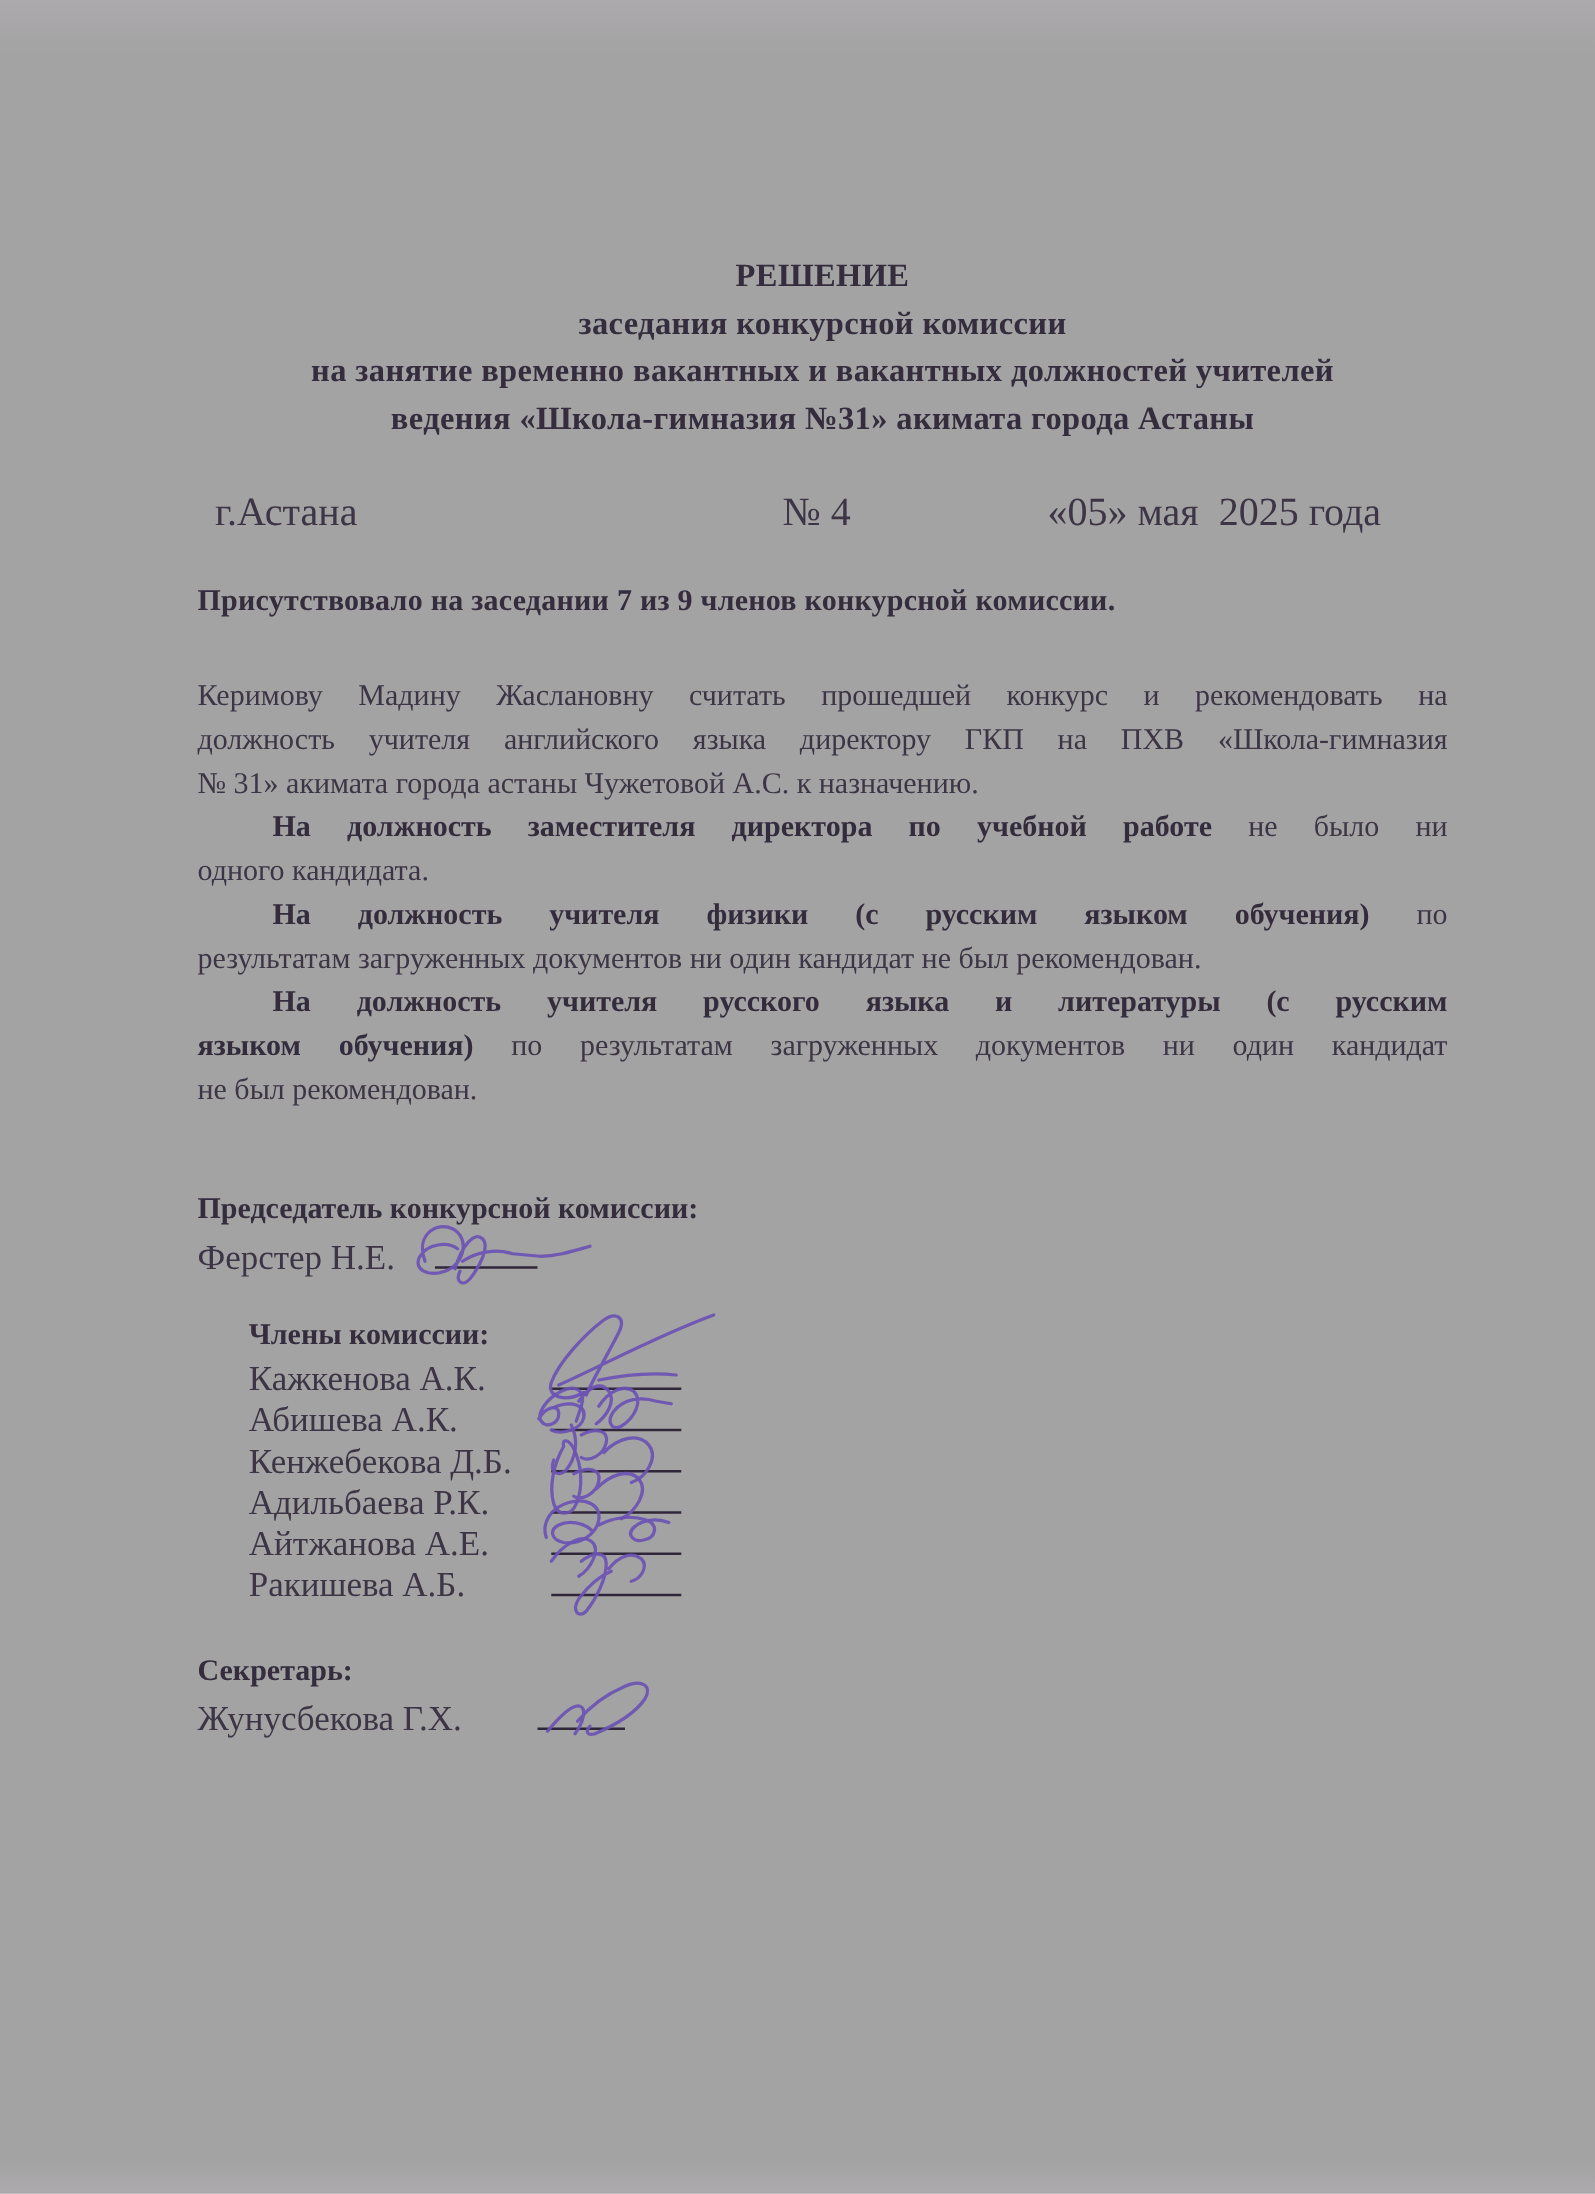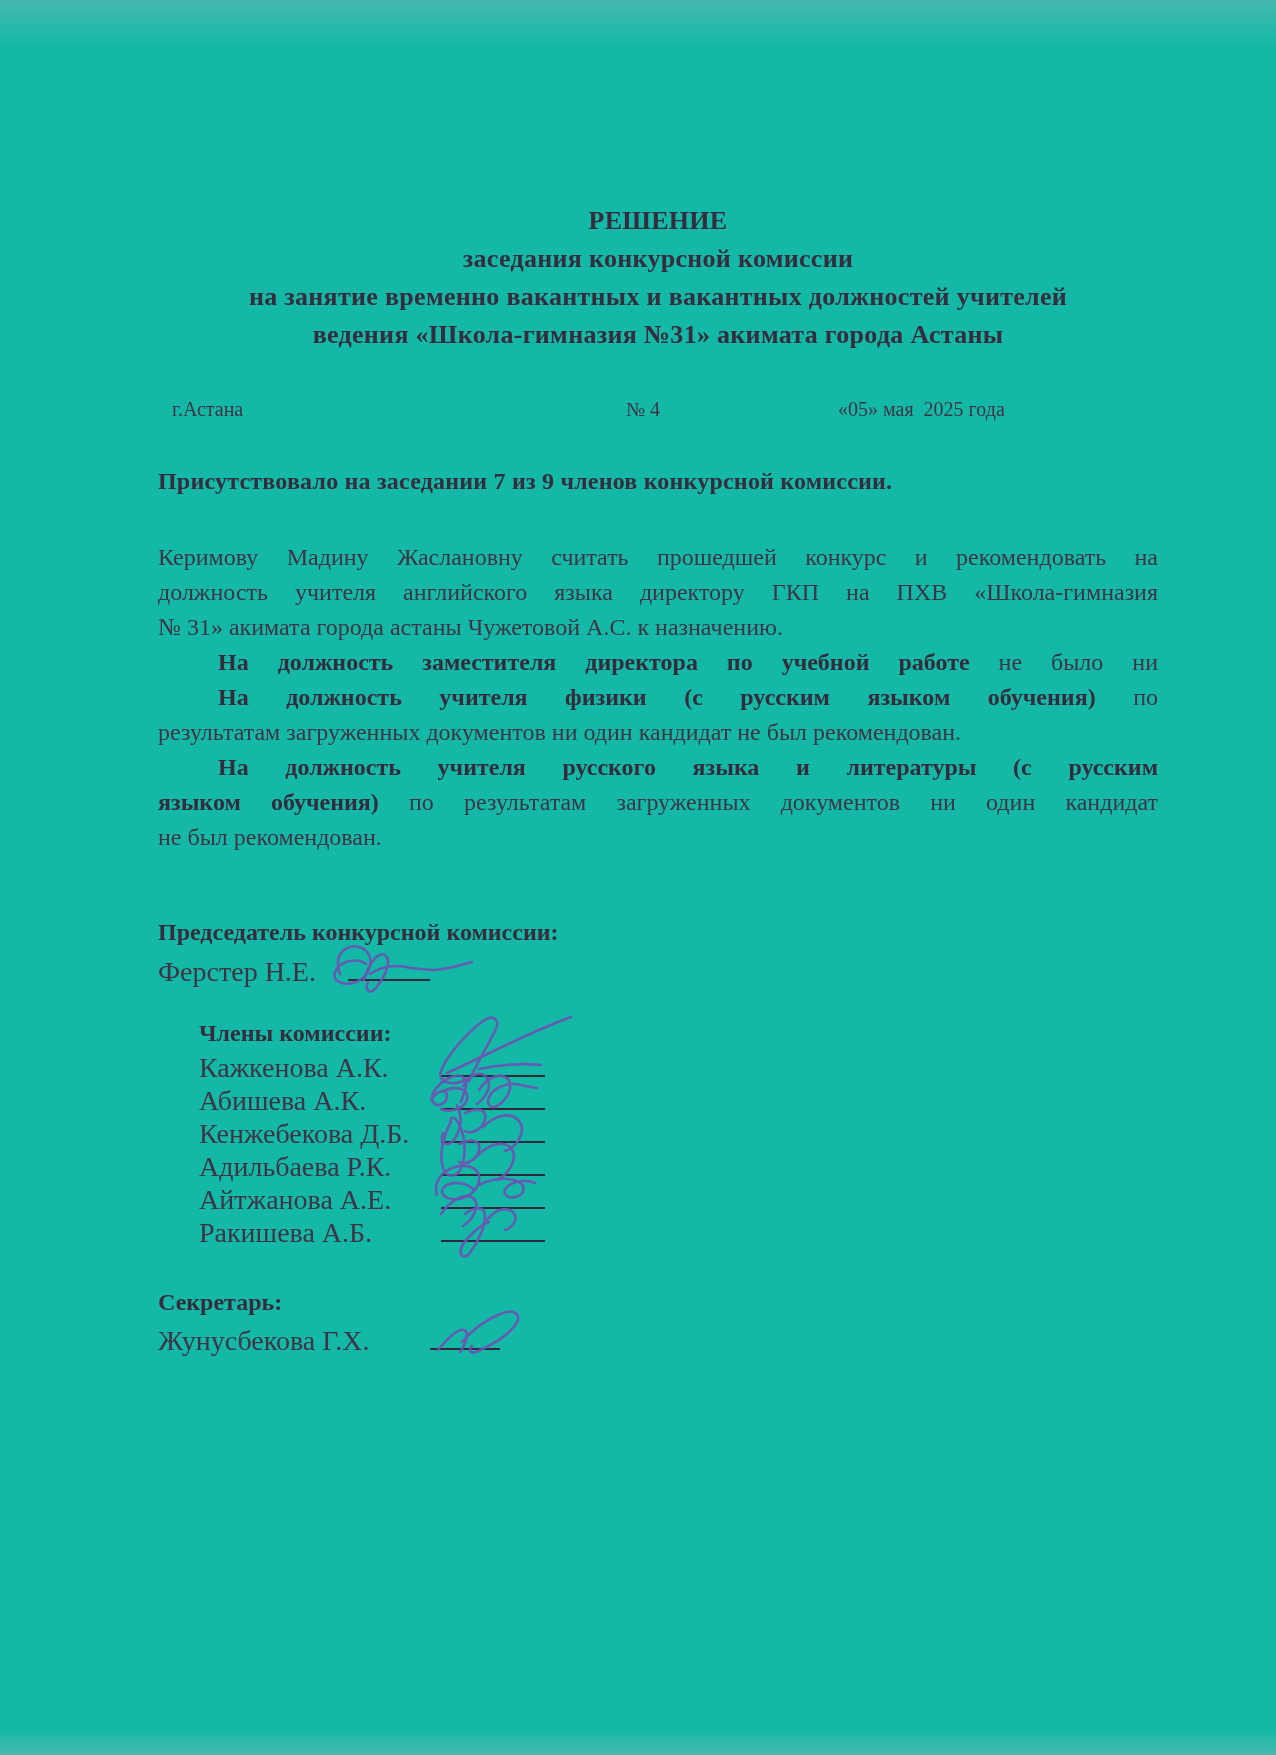--- a/index.html
+++ b/index.html
@@ -1,40 +1,40 @@
 <!DOCTYPE html>
 <html><head>
 <meta charset="utf-8">
 <style>
   html,body{margin:0;padding:0;background:#e8e4e8;}
   .page{
     position:relative;
     width:1276px;height:1755px;
     margin:0 auto;
-    background:#14b8a6;
+    background:#a3a3a3;
     overflow:hidden;
     font-family:"Liberation Serif","DejaVu Serif",serif;
     color:#3d3545;
   }
   
   .page::before{
     content:"";position:absolute;left:0;top:0;width:100%;height:46px;
     background:linear-gradient(180deg,rgba(196,186,196,.28),rgba(196,186,196,0));
     pointer-events:none;
   }
   .page::after{
     content:"";position:absolute;left:0;bottom:0;width:100%;height:26px;
     background:linear-gradient(0deg,rgba(196,186,196,.30),rgba(196,186,196,0));
     pointer-events:none;
   }
   .content{position:absolute;left:158px;top:202px;width:1000px;}
 
   .title-block{text-align:center;font-weight:bold;font-size:26px;line-height:38px;color:#352d3d;letter-spacing:.3px;}
 
-  .doc-meta{position:relative;margin-top:38px;height:35px;font-size:20px;line-height:35px;}
+  .doc-meta{position:relative;margin-top:38px;height:35px;font-size:32px;line-height:35px;}
   .doc-meta span{position:absolute;top:0;white-space:pre;}
   .meta-city{left:14px;}
   .meta-number{left:468px;}
   .meta-date{left:680px;}
 
   .presence{margin-top:37px;font-size:24px;line-height:35px;font-weight:bold;color:#352d3d;letter-spacing:.2px;}
 
   .doc-body{margin-top:41px;font-size:24px;}
   .para{margin:0;}
   .line{line-height:35px;text-align:left;}
@@ -89,20 +89,21 @@
     <div class="presence">Присутствовало на заседании 7 из 9 членов конкурсной комиссии.</div>
 
     <div class="doc-body">
         <div class="para">
           <div class="line just"><span class="seg-r">Керимову Мадину Жаслановну считать прошедшей конкурс и рекомендовать на</span></div>
           <div class="line just"><span class="seg-r">должность учителя английского языка директору ГКП на ПХВ «Школа-гимназия</span></div>
           <div class="line"><span class="seg-r">№ 31» акимата города астаны Чужетовой А.С. к назначению.</span></div>
         </div>
         <div class="para indent">
           <div class="line just"><span class="seg-b">На должность заместителя директора по учебной работе</span><span class="seg-r"> не было ни</span></div>
+          <div class="line"><span class="seg-r">одного кандидата.</span></div>
         </div>
         <div class="para indent">
           <div class="line just"><span class="seg-b">На должность учителя физики (с русским языком обучения)</span><span class="seg-r"> по</span></div>
           <div class="line"><span class="seg-r">результатам загруженных документов ни один кандидат не был рекомендован.</span></div>
         </div>
         <div class="para indent">
           <div class="line just"><span class="seg-b">На должность учителя русского языка и литературы (с русским</span></div>
           <div class="line just"><span class="seg-b">языком обучения)</span><span class="seg-r"> по результатам загруженных документов ни один кандидат</span></div>
           <div class="line"><span class="seg-r">не был рекомендован.</span></div>
         </div>

